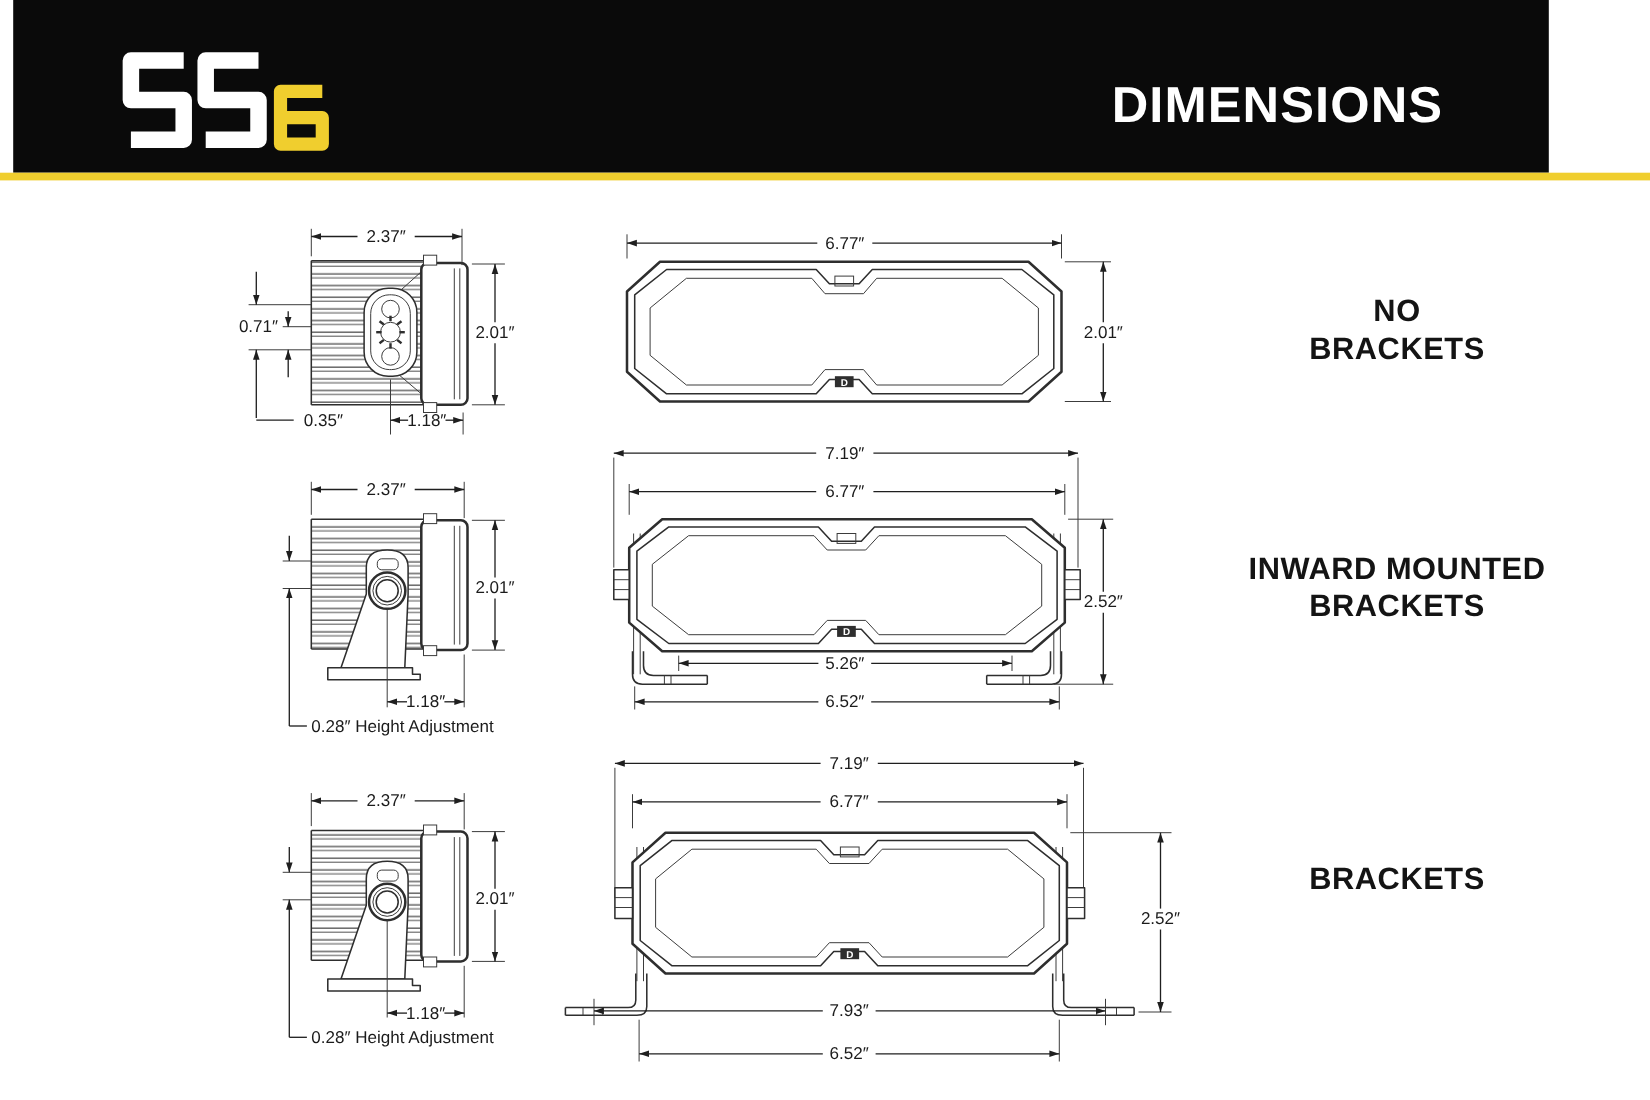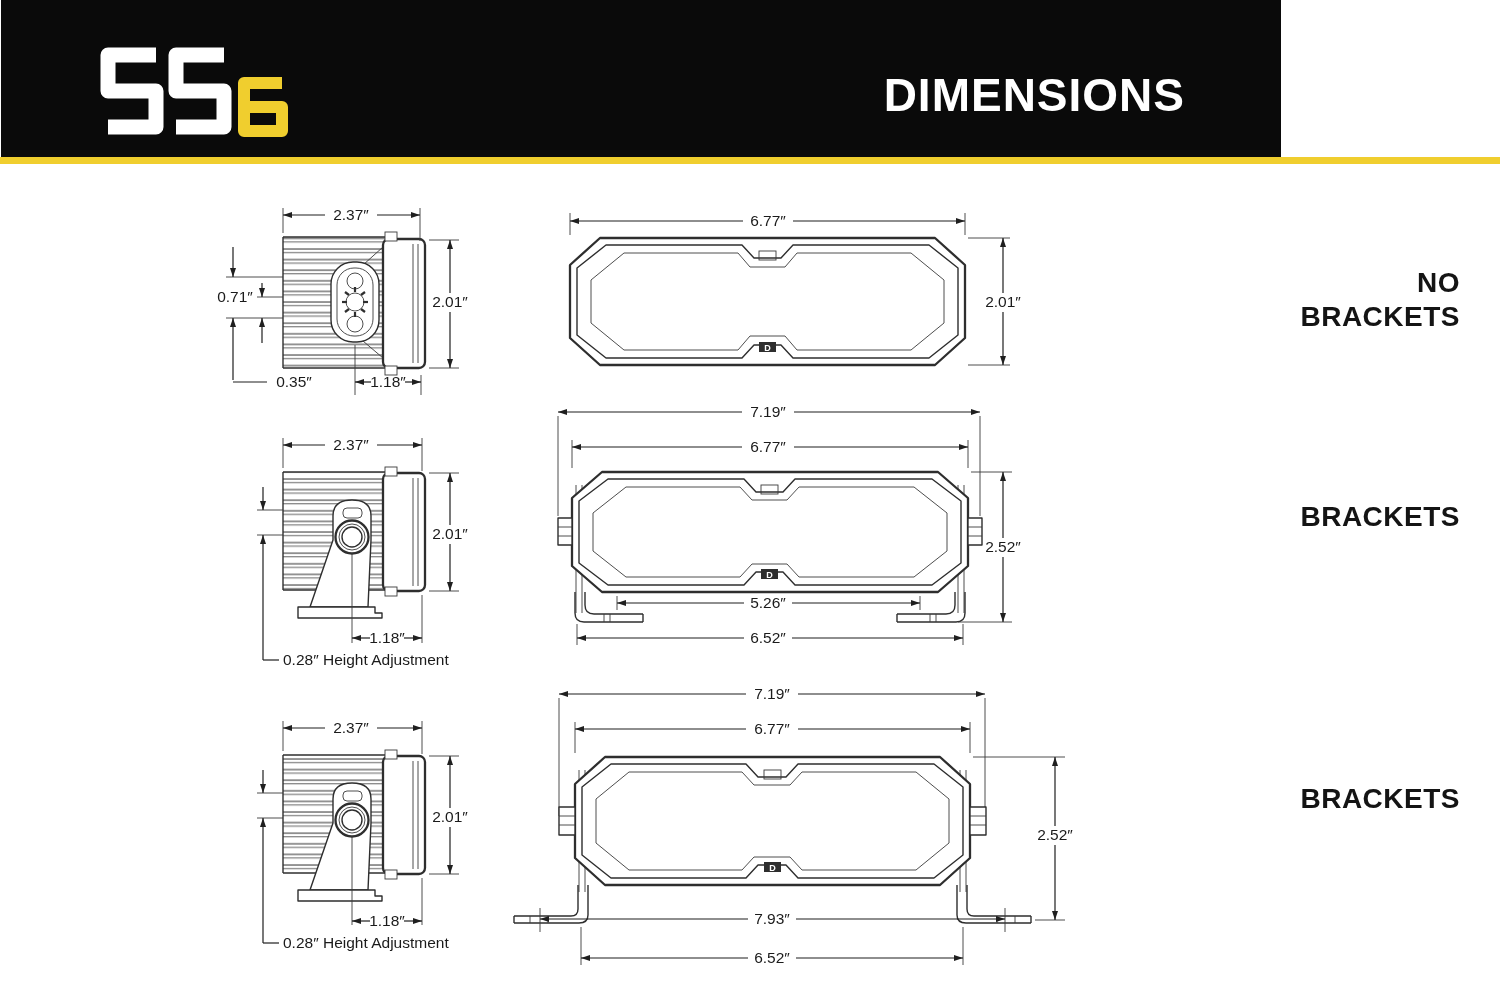--- a/index.html
+++ b/index.html
@@ -1,25 +1,25 @@
 <!DOCTYPE html>
 <html><head>
 <meta charset="utf-8">
 <style>
   html,body{margin:0;padding:0;background:#ffffff;}
   #stage{position:relative;width:1500px;height:1000px;background:#ffffff;overflow:hidden;
          font-family:"Liberation Sans",sans-serif;}
   
-  #hdr{position:absolute;left:1px;top:0;width:1280px;height:157px;background:#0a0a0a;}
+  #hdr{position:absolute;left:12px;top:0;width:1396px;height:157px;background:#0a0a0a;}
   #hdr-stripe{position:absolute;left:0;top:157px;width:1500px;height:7px;background:#f0ce2e;}
   #logo{position:absolute;left:95px;top:46px;}
   #hdr-title{position:absolute;right:96px;top:72px;color:#ffffff;font-size:46px;font-weight:800;
              letter-spacing:1px;line-height:1;}
   
-  .seclabel{position:absolute;width:380px;text-align:right;color:#141414;font-size:28px;
+  .seclabel{position:absolute;width:380px;text-align:center;color:#141414;font-size:28px;
             font-weight:700;line-height:34px;letter-spacing:.5px;}
   
   .ln  {stroke:#2e2e2e;stroke-width:1.4;fill:none;stroke-linejoin:round;}
   .ln2 {stroke:#2e2e2e;stroke-width:2.3;fill:none;stroke-linejoin:round;}
   .thin{stroke:#3a3a3a;stroke-width:0.9;fill:none;}
   .wfill{fill:#ffffff;}
   .dim {stroke:#1f1f1f;stroke-width:1.2;fill:none;}
   .dimtxt{font-family:"Liberation Sans",sans-serif;font-size:15.5px;fill:#1b1b1b;}
   .badge{fill:#2e2e2e;}
   .badgetxt{font-family:"Liberation Sans",sans-serif;font-size:9px;font-weight:bold;fill:#ffffff;}
@@ -287,20 +287,21 @@
     <g>
       <line x1="431" y1="72" x2="472" y2="72" class="thin"></line>
       <line x1="418" y1="222" x2="472" y2="222" class="thin"></line>
       <line x1="463" y1="138" x2="463" y2="72" class="dim" marker-end="url(#a4)"></line>
       <line x1="463" y1="157" x2="463" y2="222" class="dim" marker-end="url(#a4)"></line>
       <text x="463" y="152" text-anchor="middle" class="dimtxt">2.52″</text>
     </g>
   </svg>
 
   <div class="seclabel" style="left:1080px;top:500px;">
+    <div>INWARD MOUNTED</div>
     <div>BRACKETS</div>
   </div>
 
   <svg style="left:205px;top:705px;" width="300" height="265" viewBox="0 0 300 265">
     <defs>
       <marker id="a5" markerWidth="10" markerHeight="8" refX="9" refY="3.5" orient="auto" markerUnits="userSpaceOnUse">
         <path d="M0,0.5 L9,3.5 L0,6.5 Z" fill="#1f1f1f"></path>
       </marker>
       <pattern id="p3" width="12" height="10.6" patternUnits="userSpaceOnUse">
         <line x1="0" y1="1" x2="12" y2="1" stroke="#2e2e2e" stroke-width="1"></line>

